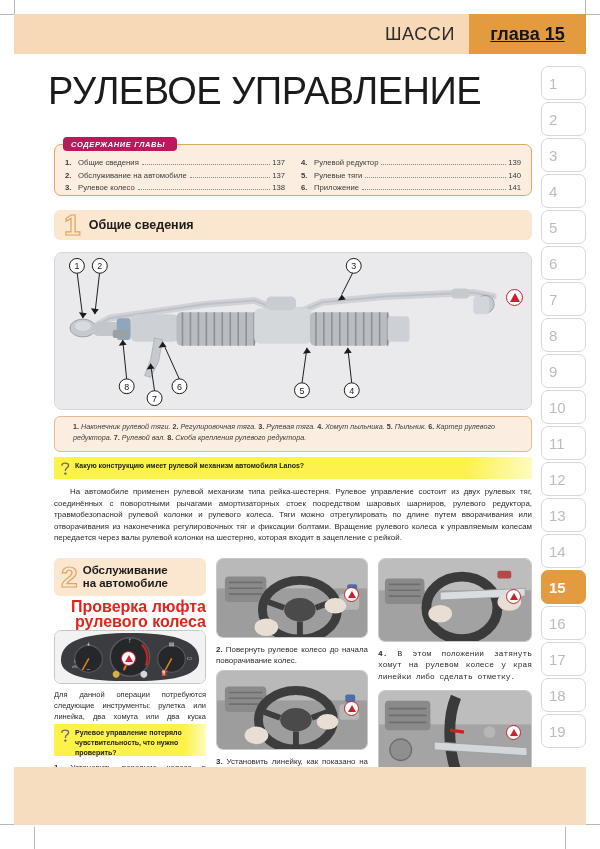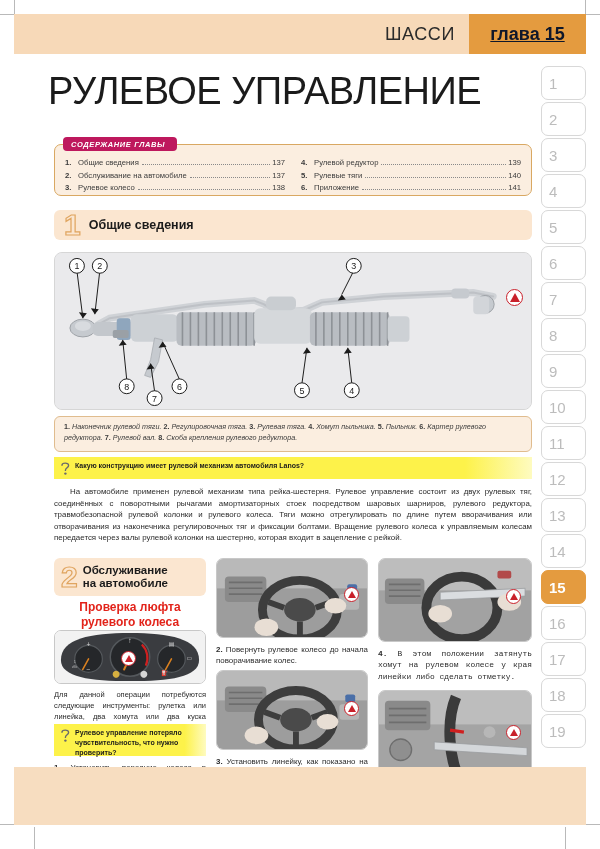--- a/index.html
+++ b/index.html
@@ -162,21 +162,21 @@
   }
 
   
   .caption-box {
     position: absolute;
     left: 54px; top: 416px;
     width: 478px; height: 36px;
     background: #fbeee0;
     border: 1px solid #e0bc8e;
     border-radius: 6px;
-    padding: 5px 9px;
+    padding: 5px 18px;
   }
   .caption-text {
     font-size: 7.2px;
     line-height: 10.5px;
     color: #3b3b3b;
     font-style: italic;
   }
   .caption-text b { font-style: normal; }
 
   
@@ -212,22 +212,22 @@
     color: #2b2b2b;
     text-align: justify;
     text-indent: 16px;
   }
 
   
   .red-subtitle {
     position: absolute;
     left: 54px; top: 600px;
     width: 152px;
-    text-align: center;
-    font-size: 12px;
+    text-align: right;
+    font-size: 16px;
     font-weight: bold;
     line-height: 14.5px;
     color: #e2231a;
   }
 
   
   .photo {
     position: absolute;
     border-radius: 7px;
     overflow: hidden;

